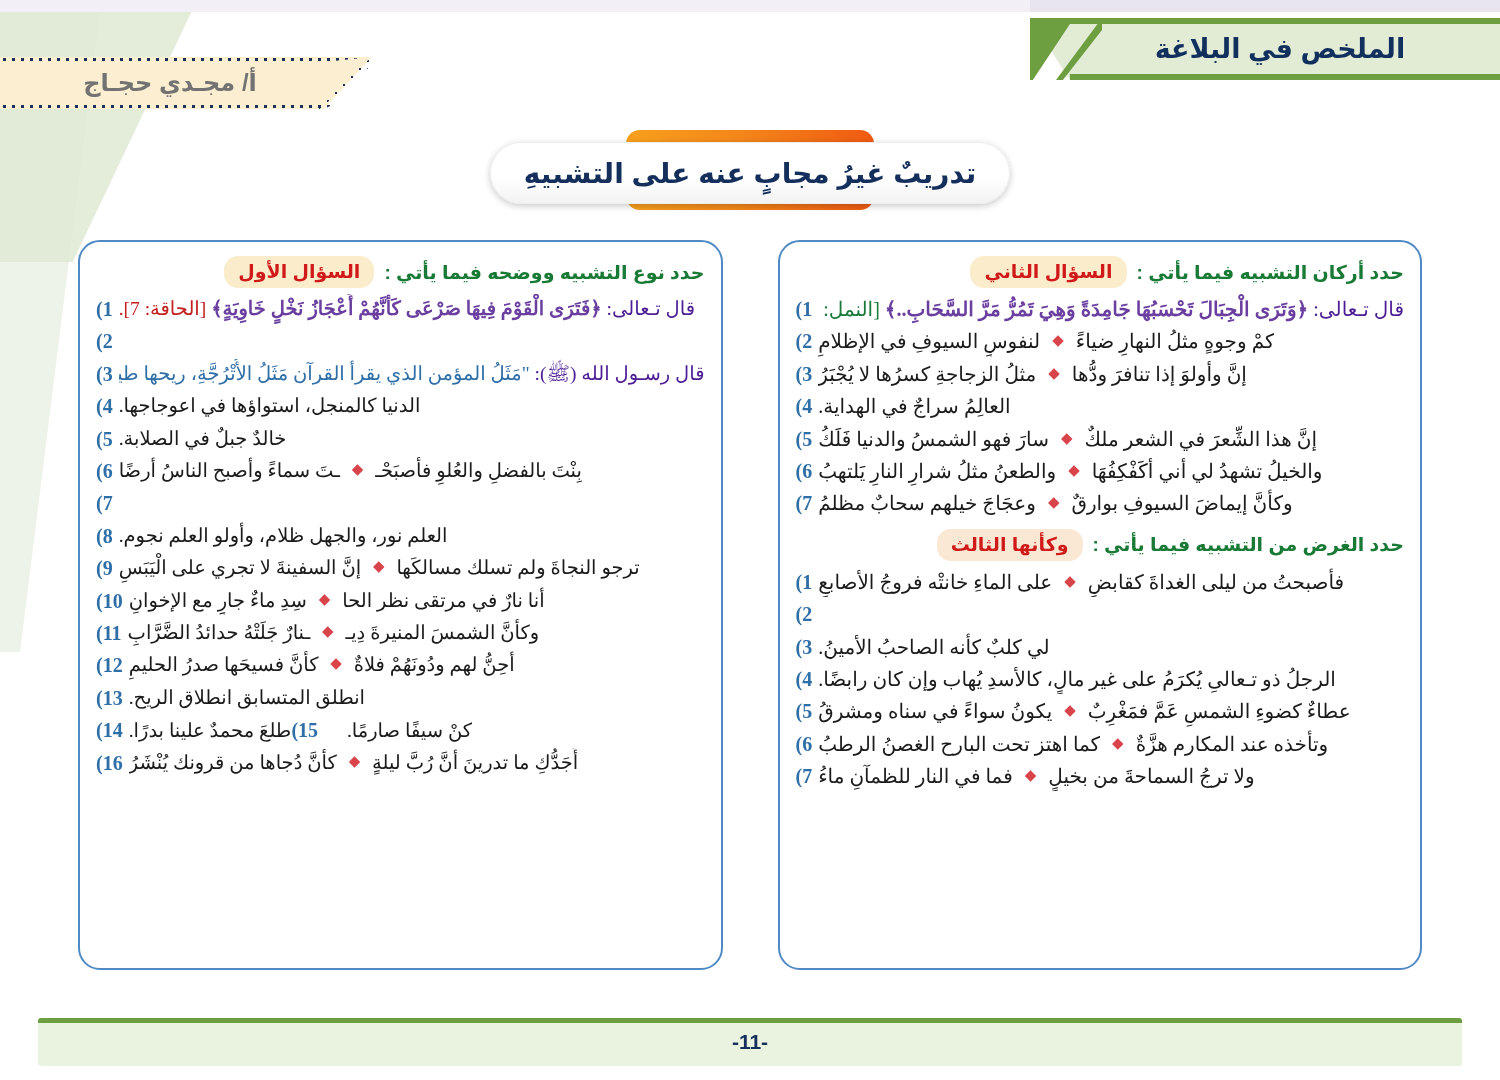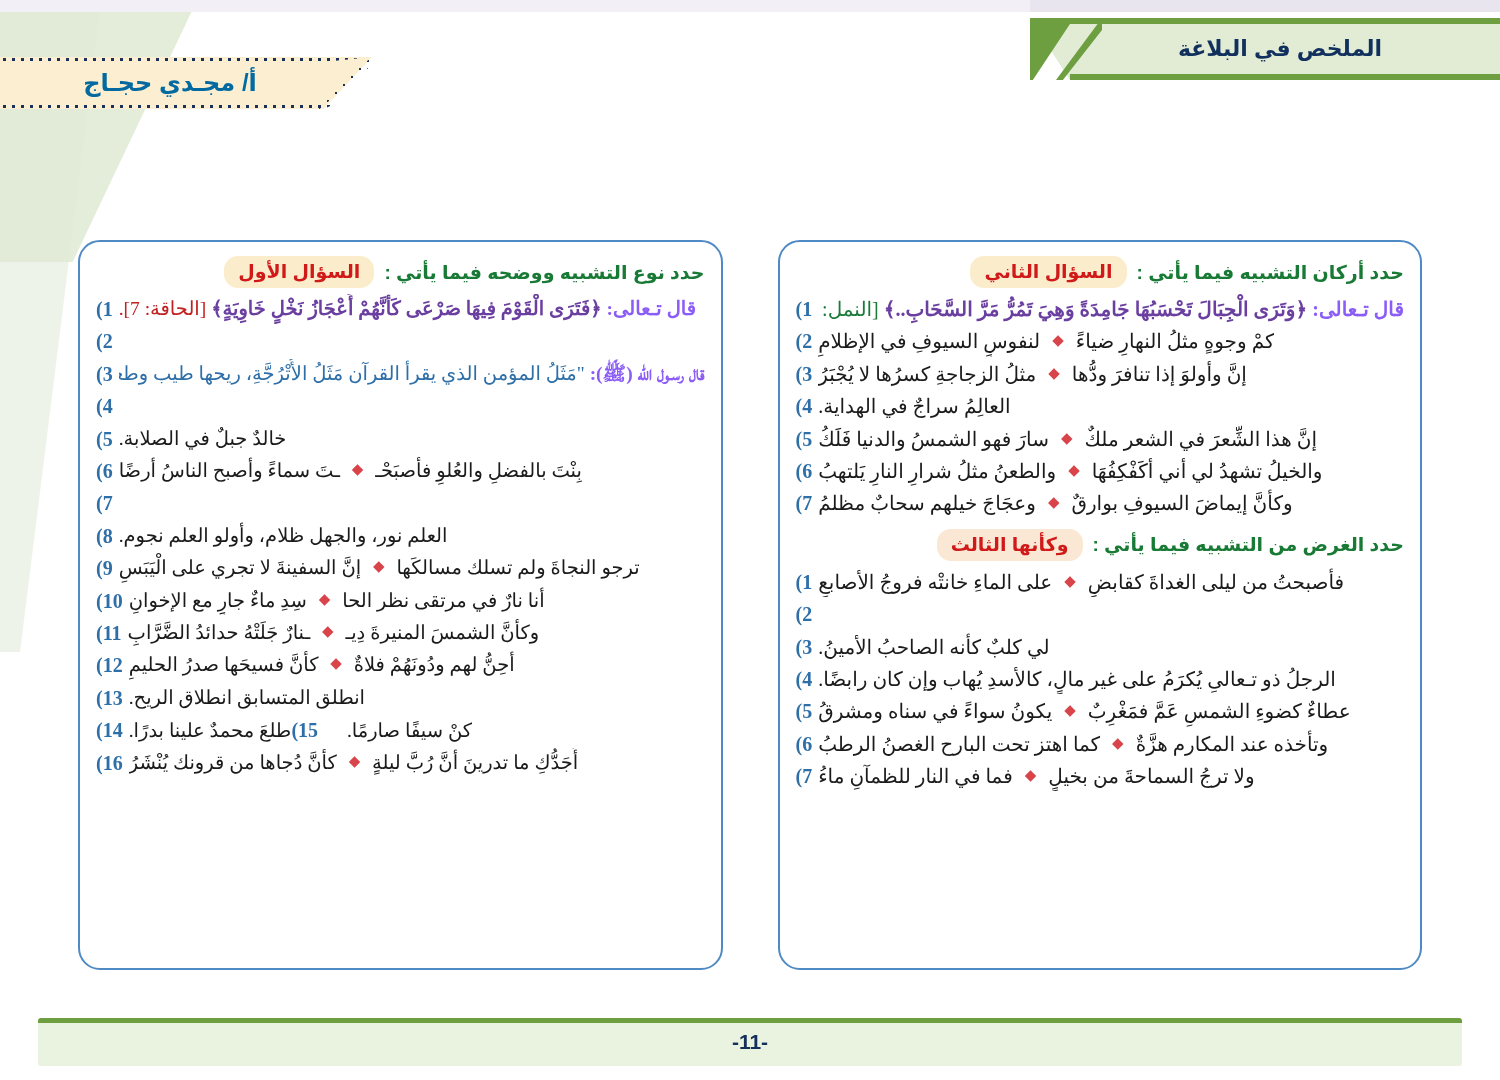--- a/index.html
+++ b/index.html
@@ -102,21 +102,21 @@
     top: 18px;
     right: 398px;
     width: 46px;
     height: 62px;
     background: #6d9e3f;
     clip-path: polygon(100% 0, 100% 12px, 15% 100%, 0 100%);
   }
   .header-title {
     font-family: "Liberation Sans", "DejaVu Sans", sans-serif;
     font-weight: bold;
-    font-size: 22px;
+    font-size: 27px;
     color: #12305e;
     letter-spacing: 1px;
     position: absolute;
     top: 18px;
     right: 0;
     width: 440px;
     height: 62px;
     line-height: 62px;
     text-align: center;
   }
@@ -165,21 +165,21 @@
     position: absolute;
     top: 57px;
     left: 0;
     width: 340px;
     height: 64px;
     line-height: 52px;
     text-align: center;
     font-family: "Liberation Sans", "DejaVu Sans", sans-serif;
     font-weight: bold;
     font-size: 24px;
-    color: #0369a1;
+    color: #737373;
     letter-spacing: 1px;
   }
 
   
   .title-wrap {
     position: absolute;
     top: 128px;
     left: 0;
     width: 1500px;
     height: 92px;
@@ -290,21 +290,21 @@
     margin-right: 6px;
     flex: 0 0 auto;
     order: 9;
   }
   li.item .body {
     flex: 0 1 auto;
     overflow: hidden;
     text-overflow: clip;
   }
   .seg-dark   { color: #1b1b1b; }
-  .seg-navy   { color: #8b5cf6; font-weight: bold; }
+  .seg-navy   { color: #4c1d95; }
   .seg-quran  { color: #6a3fa0; font-weight: bold; }
   .seg-ref    { color: #1a7a3a; }
   .seg-refred { color: #c32020; }
   .seg-hadith { color: #2f6fa8; }
   .dot {
     color: #d9444a;
     font-size: 15px;
     padding: 0 7px;
     vertical-align: 3px;
   }
@@ -357,20 +357,26 @@
   <div class="header-banner-edge2"></div>
   <div class="header-banner-diag"></div>
   <div class="header-title">الملخص في البلاغة</div>
 
   <div class="author-banner"></div>
   <div class="author-dots-top"></div>
   <div class="author-dots-bot"></div>
   <div class="author-dots-diag"></div>
   <div class="author-name">أ/ مجـدي حجـاج</div>
 
+  <div class="title-wrap">
+    <div class="title-orange"></div>
+    <div class="title-pill">
+      <span class="title-text">تدريبٌ غيرُ مجابٍ عنه على التشبيهِ</span>
+    </div>
+  </div>
 
   <div class="cards">
 
     <div class="card">
 
       <div class="q-head">
         <span class="q-prompt">حدد أركان التشبيه فيما يأتي :</span>
         <span class="q-badge">السؤال الثاني</span>
       </div>
 
@@ -454,20 +460,21 @@
             <span class="num">1)</span>
           </li>
           <li class="item" style="font-size: 19.5px;">
             <span class="num">2)</span>
           </li>
           <li class="item" style="font-size: 19.5px;">
             <span class="body"><span class="seg-navy">قال رسـول الله (ﷺ):</span> <span class="seg-hadith">"مَثَلُ المؤمن الذي يقرأ القرآن مَثَلُ الأُتْرُجَّةِ، ريحها طيب وطعمها طيب..".</span>  </span>
             <span class="num">3)</span>
           </li>
           <li class="item" style="font-size: 19.5px;">
+            <span class="body"><span class="seg-dark">الدنيا كالمنجل، استواؤها في اعوجاجها.</span> </span>
             <span class="num">4)</span>
           </li>
           <li class="item" style="font-size: 19.5px;">
             <span class="body"><span class="seg-dark">خالدٌ جبلٌ في الصلابة.</span> </span>
             <span class="num">5)</span>
           </li>
           <li class="item" style="font-size: 19.5px;">
             <span class="body"><span class="seg-dark">بِنْتَ بالفضلِ والعُلوِ فأصبَحْـ</span> <span class="dot">◆</span><span class="seg-dark"> ـتَ سماءً وأصبح الناسُ أرضًا</span></span>
             <span class="num">6)</span>
           </li>

